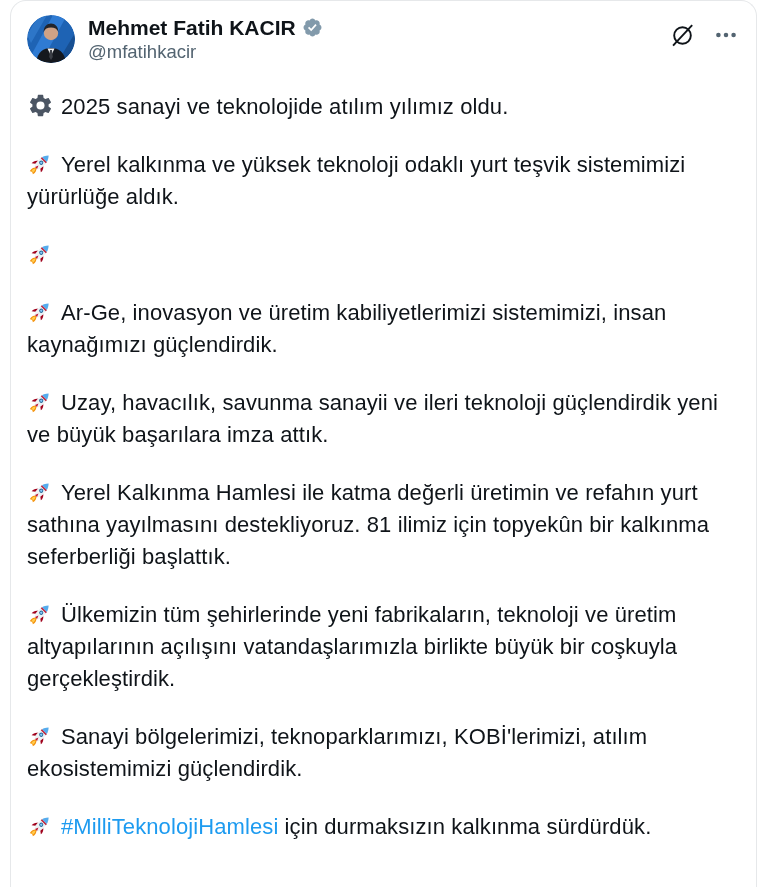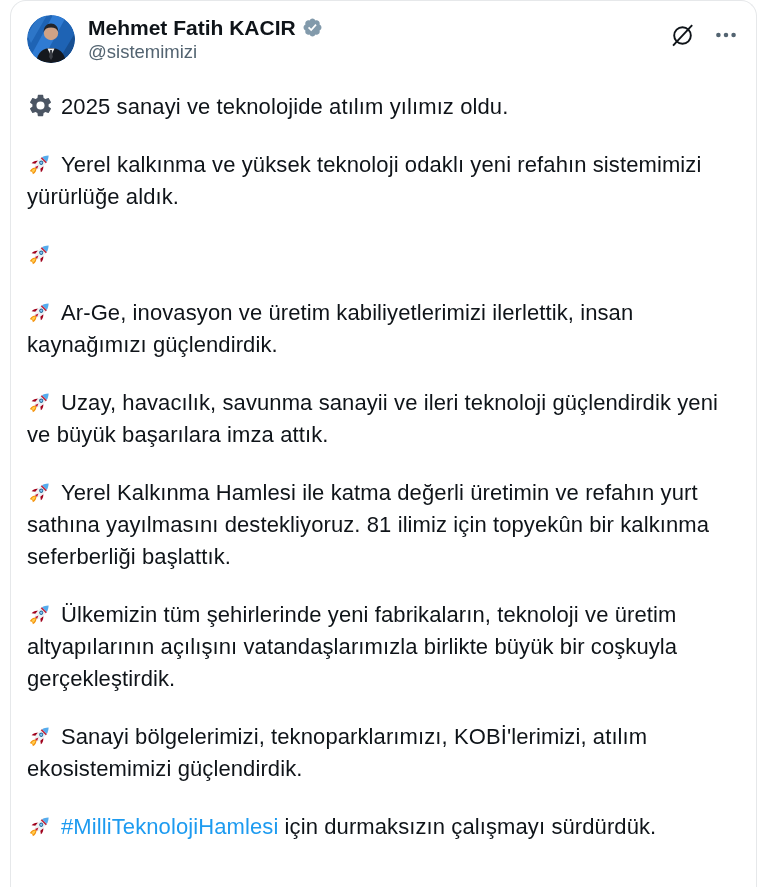--- a/index.html
+++ b/index.html
@@ -67,21 +67,21 @@
         </g>
       </svg>
     </div>
     <div class="names">
       <div class="name-row">
         <span class="display-name">Mehmet Fatih KACIR</span>
         <svg class="badge" viewBox="0 0 24 24">
           <path fill="#829aab" d="M22.25 12c0-1.43-.88-2.67-2.19-3.34.46-1.39.2-2.9-.81-3.91s-2.52-1.27-3.91-.81c-.66-1.31-1.91-2.19-3.34-2.19s-2.67.88-3.33 2.19c-1.4-.46-2.91-.2-3.92.81s-1.26 2.52-.8 3.91c-1.31.67-2.2 1.91-2.2 3.34s.89 2.67 2.2 3.34c-.46 1.39-.21 2.9.8 3.91s2.52 1.26 3.91.81c.67 1.31 1.91 2.19 3.34 2.19s2.68-.88 3.34-2.19c1.39.45 2.9.2 3.91-.81s1.27-2.52.81-3.91c1.31-.67 2.19-1.91 2.19-3.34zm-11.71 4.2L6.8 12.46l1.41-1.42 2.26 2.26 4.8-5.23 1.47 1.36-6.2 6.77z"></path>
         </svg>
       </div>
-      <span class="handle">@sistemimizi</span>
+      <span class="handle">@mfatihkacir</span>
     </div>
     <div class="header-actions">
       <button class="icon-btn" aria-label="Grok">
         <svg width="27" height="27" viewBox="0 0 24 24">
           <circle cx="12" cy="12" r="7.4" fill="none" stroke="#0f1419" stroke-width="1.7"></circle>
           <line x1="3.6" y1="21" x2="20.6" y2="2.8" stroke="#0f1419" stroke-width="1.7"></line>
         </svg>
       </button>
       <button class="icon-btn" aria-label="More">
         <svg width="26" height="26" viewBox="0 0 24 24">
@@ -107,21 +107,21 @@
         <path fill="#a0041e" d="M13.4 17.5 C10.2 19.6 9.1 23 9.3 26 L13.4 23 Z"></path>
         <path fill="#a0041e" d="M22.6 17.5 C25.8 19.6 26.9 23 26.7 26 L22.6 23 Z"></path>
         <path fill="#eef3f6" d="M18 2.8 C22 6.8 23.1 11.8 23.1 16.5 C23.1 20.5 22.2 24.2 21.1 26.4 L14.9 26.4 C13.8 24.2 12.9 20.5 12.9 16.5 C12.9 11.8 14 6.8 18 2.8 Z"></path>
         <path fill="#55acee" d="M18 2.8 C20.4 5.2 21.8 8 22.5 10.8 L13.5 10.8 C14.2 8 15.6 5.2 18 2.8 Z"></path>
         <rect x="13.3" y="10.8" width="9.4" height="1.9" fill="#be1931"></rect>
         <circle cx="18" cy="16.6" r="2.7" fill="#226699"></circle>
         <circle cx="18" cy="16.6" r="1.6" fill="#88c9f9"></circle>
         <path fill="#be1931" d="M16.2 26.4 L18 21.8 L19.8 26.4 Z"></path>
       </g>
     </svg>
-  </span><span>Yerel kalkınma ve yüksek teknoloji odaklı yeni refahın sistemimizi yürürlüğe aldık.</span></p>
+  </span><span>Yerel kalkınma ve yüksek teknoloji odaklı yurt teşvik sistemimizi yürürlüğe aldık.</span></p>
       <p><span class="emoji">
     <svg viewBox="0 0 36 36">
       <g transform="rotate(45 18 18)">
         <path fill="#f4900c" d="M18 25.5 C14.6 28.5 14 32 15.2 35.3 C16.7 33.6 19.3 33.6 20.8 35.3 C22 32 21.4 28.5 18 25.5 Z"></path>
         <path fill="#ffcc4d" d="M18 27.5 C16.2 29.6 15.9 31.8 16.7 34 C17.5 33.1 18.5 33.1 19.3 34 C20.1 31.8 19.8 29.6 18 27.5 Z"></path>
         <path fill="#a0041e" d="M13.4 17.5 C10.2 19.6 9.1 23 9.3 26 L13.4 23 Z"></path>
         <path fill="#a0041e" d="M22.6 17.5 C25.8 19.6 26.9 23 26.7 26 L22.6 23 Z"></path>
         <path fill="#eef3f6" d="M18 2.8 C22 6.8 23.1 11.8 23.1 16.5 C23.1 20.5 22.2 24.2 21.1 26.4 L14.9 26.4 C13.8 24.2 12.9 20.5 12.9 16.5 C12.9 11.8 14 6.8 18 2.8 Z"></path>
         <path fill="#55acee" d="M18 2.8 C20.4 5.2 21.8 8 22.5 10.8 L13.5 10.8 C14.2 8 15.6 5.2 18 2.8 Z"></path>
         <rect x="13.3" y="10.8" width="9.4" height="1.9" fill="#be1931"></rect>
@@ -139,21 +139,21 @@
         <path fill="#a0041e" d="M13.4 17.5 C10.2 19.6 9.1 23 9.3 26 L13.4 23 Z"></path>
         <path fill="#a0041e" d="M22.6 17.5 C25.8 19.6 26.9 23 26.7 26 L22.6 23 Z"></path>
         <path fill="#eef3f6" d="M18 2.8 C22 6.8 23.1 11.8 23.1 16.5 C23.1 20.5 22.2 24.2 21.1 26.4 L14.9 26.4 C13.8 24.2 12.9 20.5 12.9 16.5 C12.9 11.8 14 6.8 18 2.8 Z"></path>
         <path fill="#55acee" d="M18 2.8 C20.4 5.2 21.8 8 22.5 10.8 L13.5 10.8 C14.2 8 15.6 5.2 18 2.8 Z"></path>
         <rect x="13.3" y="10.8" width="9.4" height="1.9" fill="#be1931"></rect>
         <circle cx="18" cy="16.6" r="2.7" fill="#226699"></circle>
         <circle cx="18" cy="16.6" r="1.6" fill="#88c9f9"></circle>
         <path fill="#be1931" d="M16.2 26.4 L18 21.8 L19.8 26.4 Z"></path>
       </g>
     </svg>
-  </span><span>Ar-Ge, inovasyon ve üretim kabiliyetlerimizi ilerlettik, insan kaynağımızı güçlendirdik.</span></p>
+  </span><span>Ar-Ge, inovasyon ve üretim kabiliyetlerimizi sistemimizi, insan kaynağımızı güçlendirdik.</span></p>
       <p><span class="emoji">
     <svg viewBox="0 0 36 36">
       <g transform="rotate(45 18 18)">
         <path fill="#f4900c" d="M18 25.5 C14.6 28.5 14 32 15.2 35.3 C16.7 33.6 19.3 33.6 20.8 35.3 C22 32 21.4 28.5 18 25.5 Z"></path>
         <path fill="#ffcc4d" d="M18 27.5 C16.2 29.6 15.9 31.8 16.7 34 C17.5 33.1 18.5 33.1 19.3 34 C20.1 31.8 19.8 29.6 18 27.5 Z"></path>
         <path fill="#a0041e" d="M13.4 17.5 C10.2 19.6 9.1 23 9.3 26 L13.4 23 Z"></path>
         <path fill="#a0041e" d="M22.6 17.5 C25.8 19.6 26.9 23 26.7 26 L22.6 23 Z"></path>
         <path fill="#eef3f6" d="M18 2.8 C22 6.8 23.1 11.8 23.1 16.5 C23.1 20.5 22.2 24.2 21.1 26.4 L14.9 26.4 C13.8 24.2 12.9 20.5 12.9 16.5 C12.9 11.8 14 6.8 18 2.8 Z"></path>
         <path fill="#55acee" d="M18 2.8 C20.4 5.2 21.8 8 22.5 10.8 L13.5 10.8 C14.2 8 15.6 5.2 18 2.8 Z"></path>
         <rect x="13.3" y="10.8" width="9.4" height="1.9" fill="#be1931"></rect>
@@ -219,15 +219,15 @@
         <path fill="#a0041e" d="M13.4 17.5 C10.2 19.6 9.1 23 9.3 26 L13.4 23 Z"></path>
         <path fill="#a0041e" d="M22.6 17.5 C25.8 19.6 26.9 23 26.7 26 L22.6 23 Z"></path>
         <path fill="#eef3f6" d="M18 2.8 C22 6.8 23.1 11.8 23.1 16.5 C23.1 20.5 22.2 24.2 21.1 26.4 L14.9 26.4 C13.8 24.2 12.9 20.5 12.9 16.5 C12.9 11.8 14 6.8 18 2.8 Z"></path>
         <path fill="#55acee" d="M18 2.8 C20.4 5.2 21.8 8 22.5 10.8 L13.5 10.8 C14.2 8 15.6 5.2 18 2.8 Z"></path>
         <rect x="13.3" y="10.8" width="9.4" height="1.9" fill="#be1931"></rect>
         <circle cx="18" cy="16.6" r="2.7" fill="#226699"></circle>
         <circle cx="18" cy="16.6" r="1.6" fill="#88c9f9"></circle>
         <path fill="#be1931" d="M16.2 26.4 L18 21.8 L19.8 26.4 Z"></path>
       </g>
     </svg>
-  </span><span class="hashtag">#MilliTeknolojiHamlesi</span><span> için durmaksızın çalışmayı sürdürdük.</span></p>
+  </span><span class="hashtag">#MilliTeknolojiHamlesi</span><span> için durmaksızın kalkınma sürdürdük.</span></p>
     </div>
 </div>
 
 </body></html>

